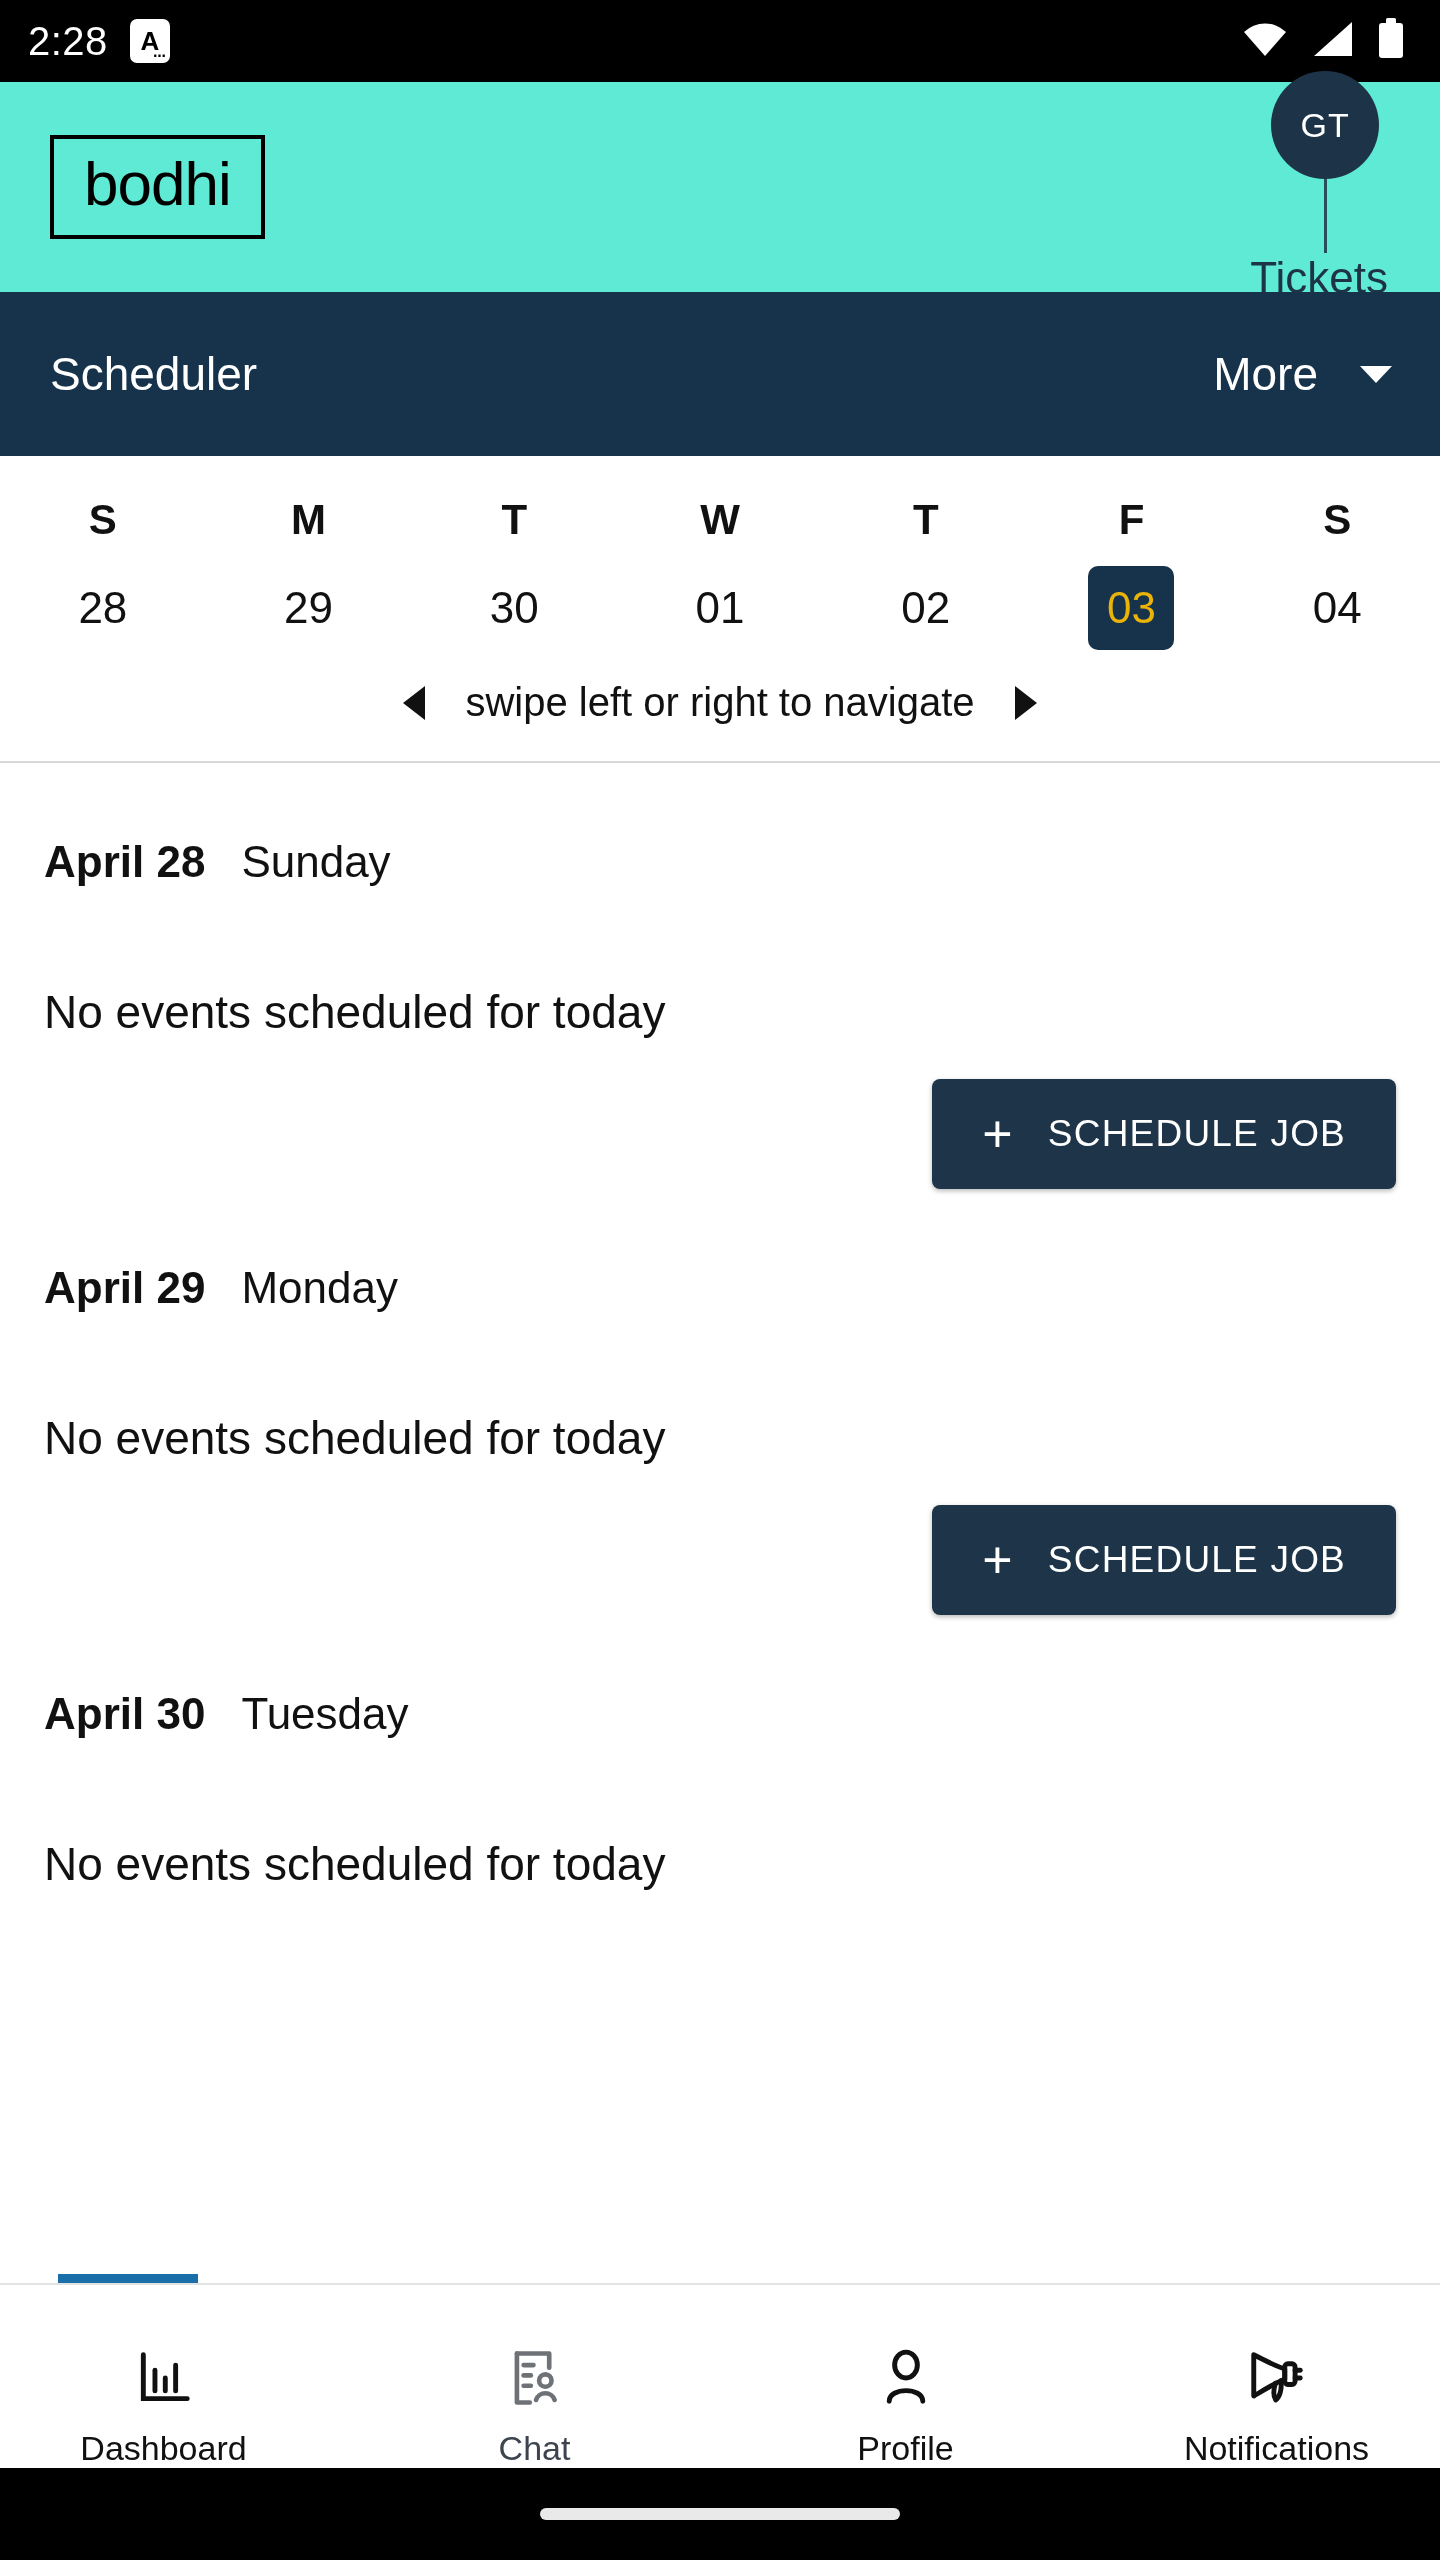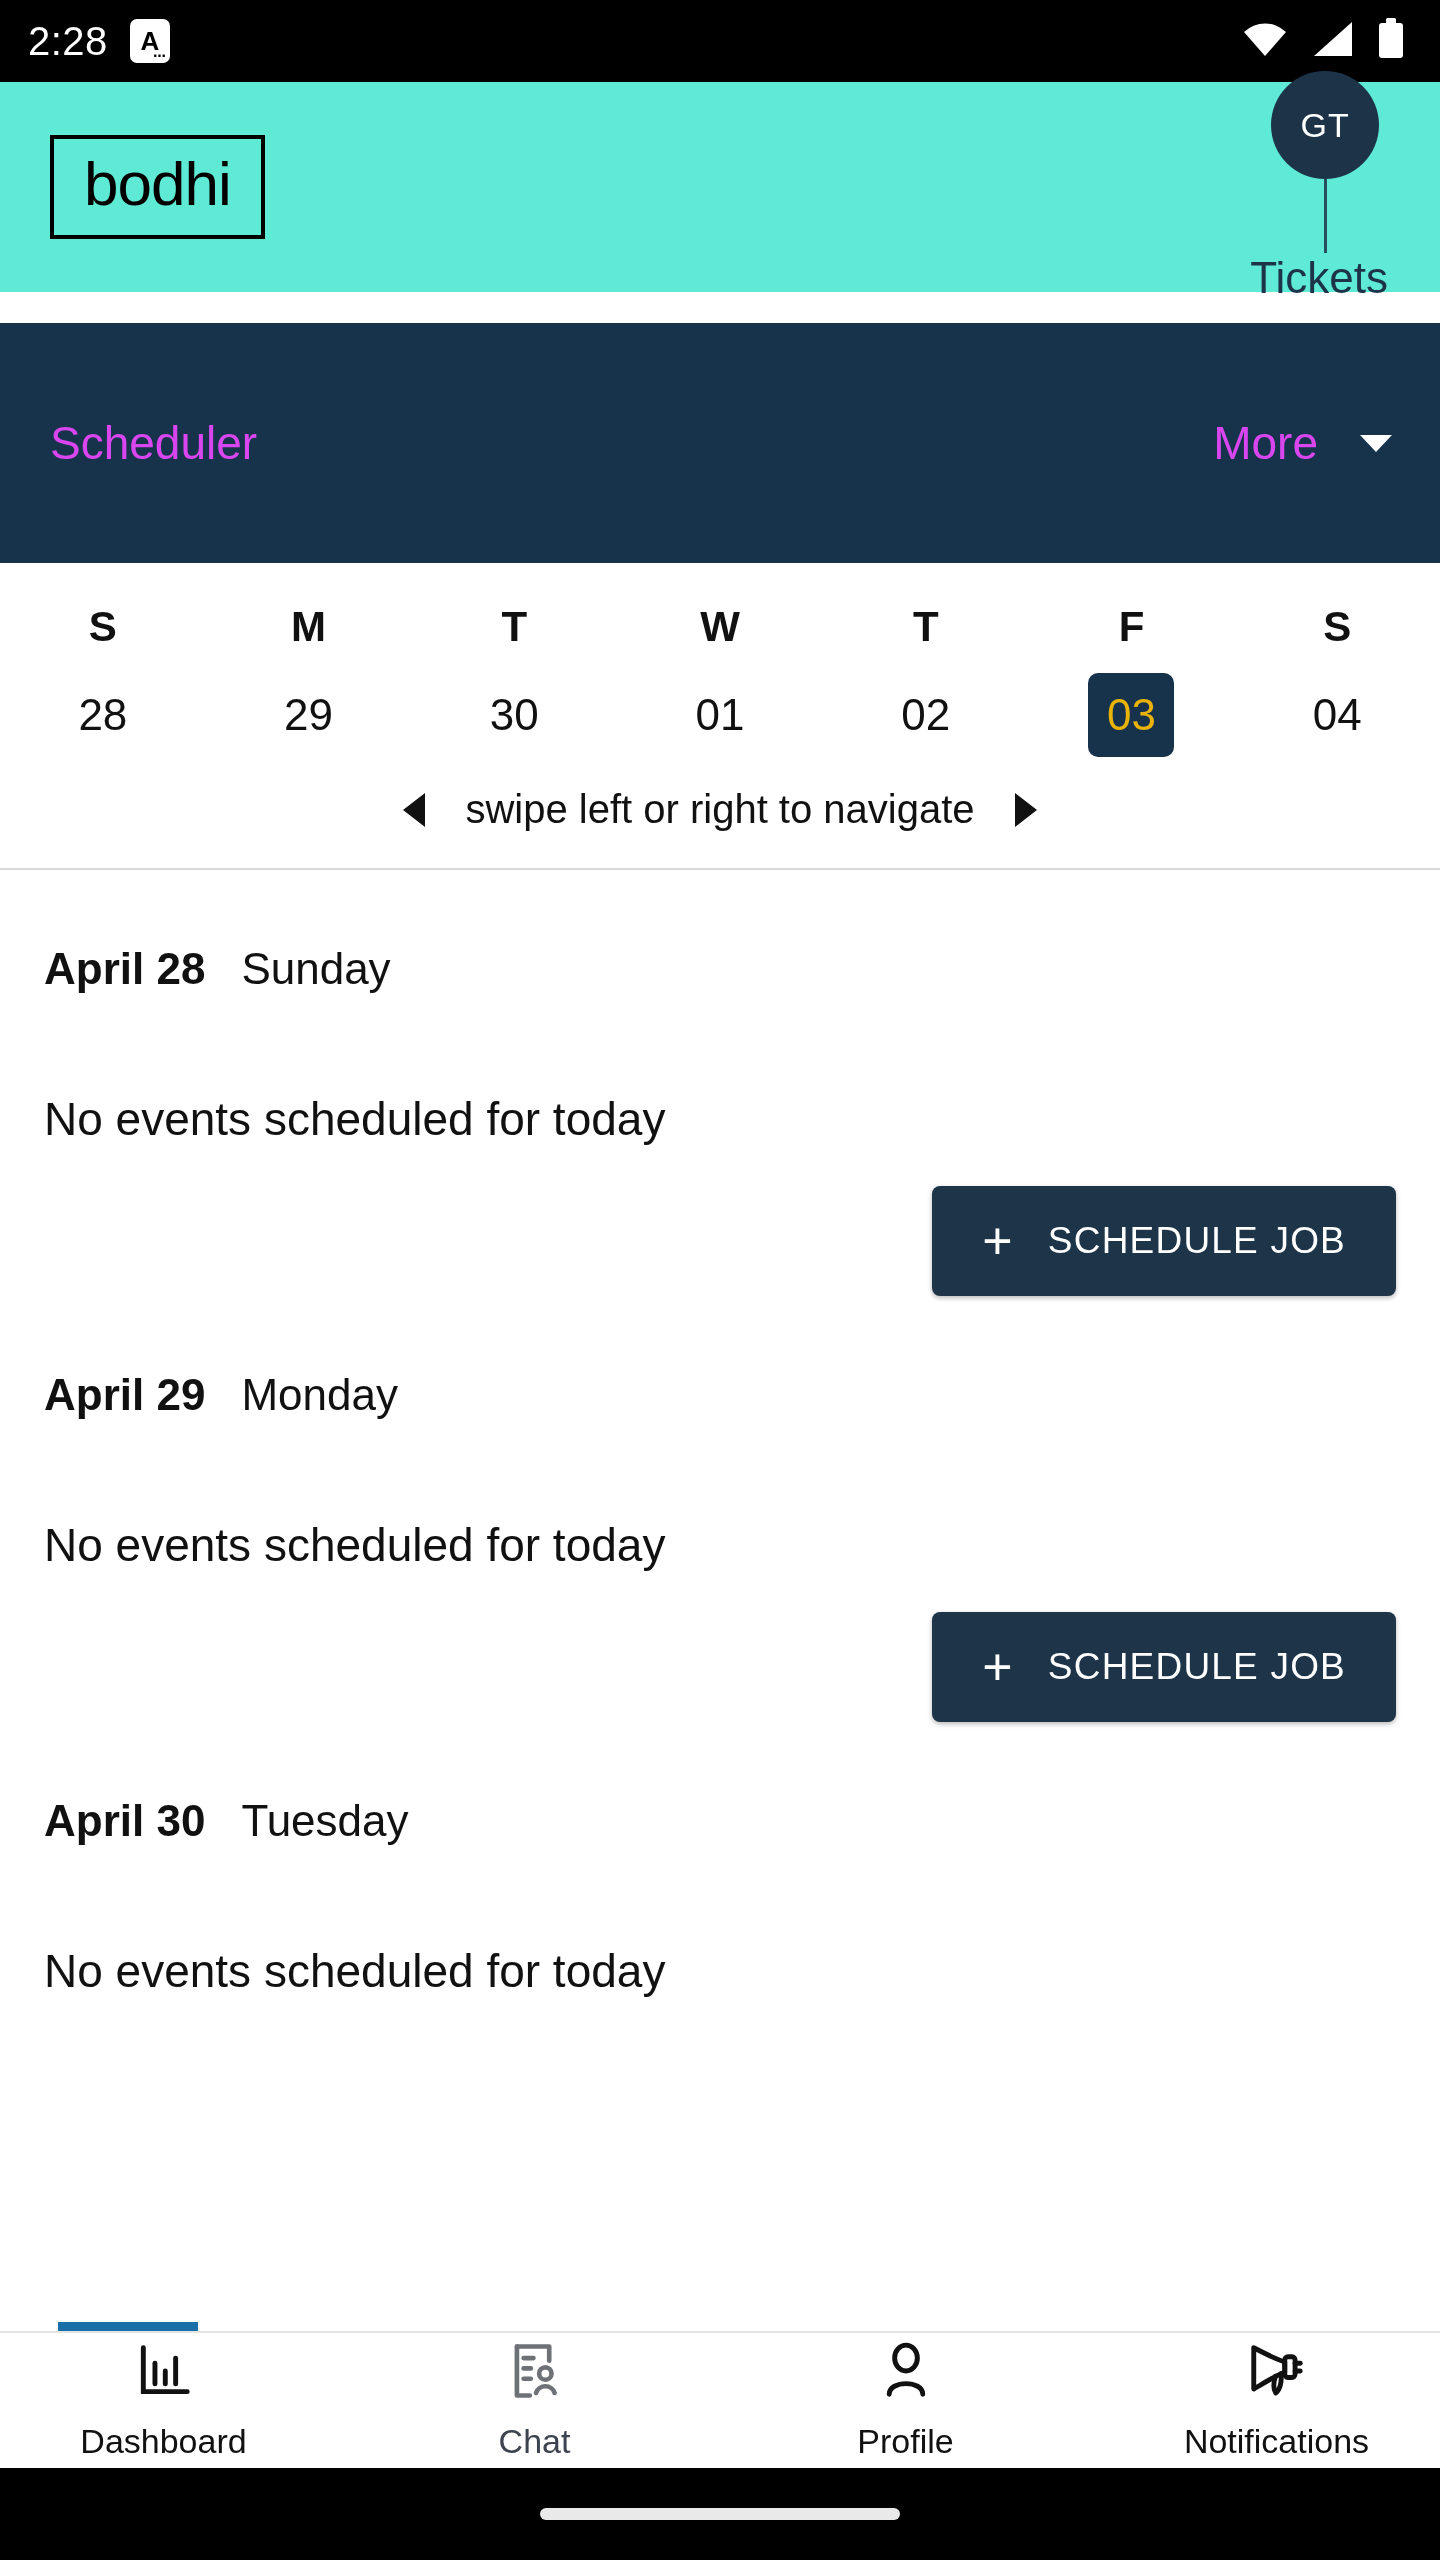--- a/index.html
+++ b/index.html
@@ -44,23 +44,23 @@
   .avatar {
     width:108px; height:108px; border-radius:50%; background:#1d3347;
     color:#fff; display:flex; align-items:center; justify-content:center;
     font-size:34px; letter-spacing:1px;
   }
   .hdr-divider { width:3px; height:74px; background:#1d3347; margin:0 46px; opacity:.85; }
   .tickets-label { font-size:44px; color:#1d3347; padding-right:12px; }
 
   
   .subnav {
-    height:240px; background:#17334c; flex:0 0 auto;
+    height:164px; background:#17334c; flex:0 0 auto;
     display:flex; align-items:center; justify-content:space-between;
-    padding:0 48px 0 50px; color:#d946ef;margin-top:31px;
+    padding:0 48px 0 50px; color:#ffffff;
   }
   .subnav-title { font-size:46px; font-weight:400; }
   .subnav-more { display:flex; align-items:center; gap:42px; font-size:46px; }
   .caret-down {
     width:0; height:0; border-left:16px solid transparent; border-right:16px solid transparent;
     border-top:17px solid #ffffff;
   }
 
   
   .weekstrip { background:#fff; flex:0 0 auto; padding-top:22px; border-bottom:2px solid #d8d8d8; }
@@ -95,22 +95,22 @@
   }
   .plus-glyph { font-size:52px; font-weight:300; line-height:1; }
 
   
   .scroll-indicator {
     position:absolute; left:58px; bottom:0; width:140px; height:9px; background:#1b6fa8; z-index:6;
   }
 
   
   .bottomnav {
-    height:137px; background:#ffffff; border-top:2px solid #e3e3e3;
-    display:flex; flex:0 0 auto; align-items:center;gap:44px;
+    height:185px; background:#ffffff; border-top:2px solid #e3e3e3;
+    display:flex; flex:0 0 auto; align-items:flex-end;gap:44px;
   }
   .navitem {
     flex:1 1 0; display:flex; flex-direction:column; align-items:center; justify-content:center; gap:16px;
   }
   .navitem .nav-label { font-size:34px; color:#111; }
   .navitem.muted .nav-label { color:#3d4450; }
 
   
   .gesturebar { height:92px; background:#000; display:flex; align-items:center; justify-content:center; flex:0 0 auto; }
   .gesture-pill { width:360px; height:12px; border-radius:6px; background:#e9e9e9; }

